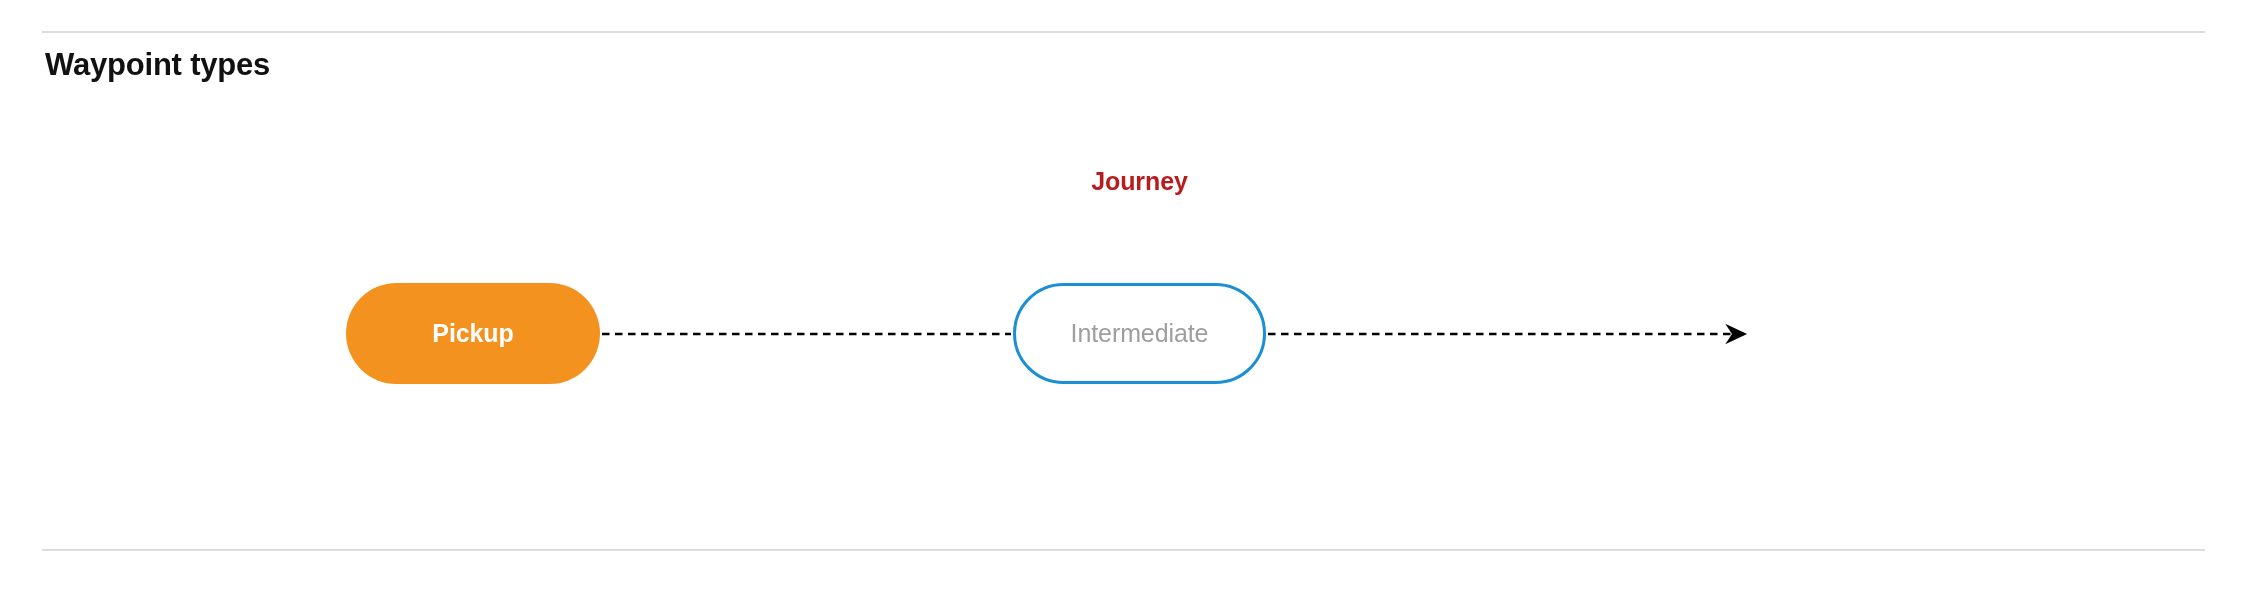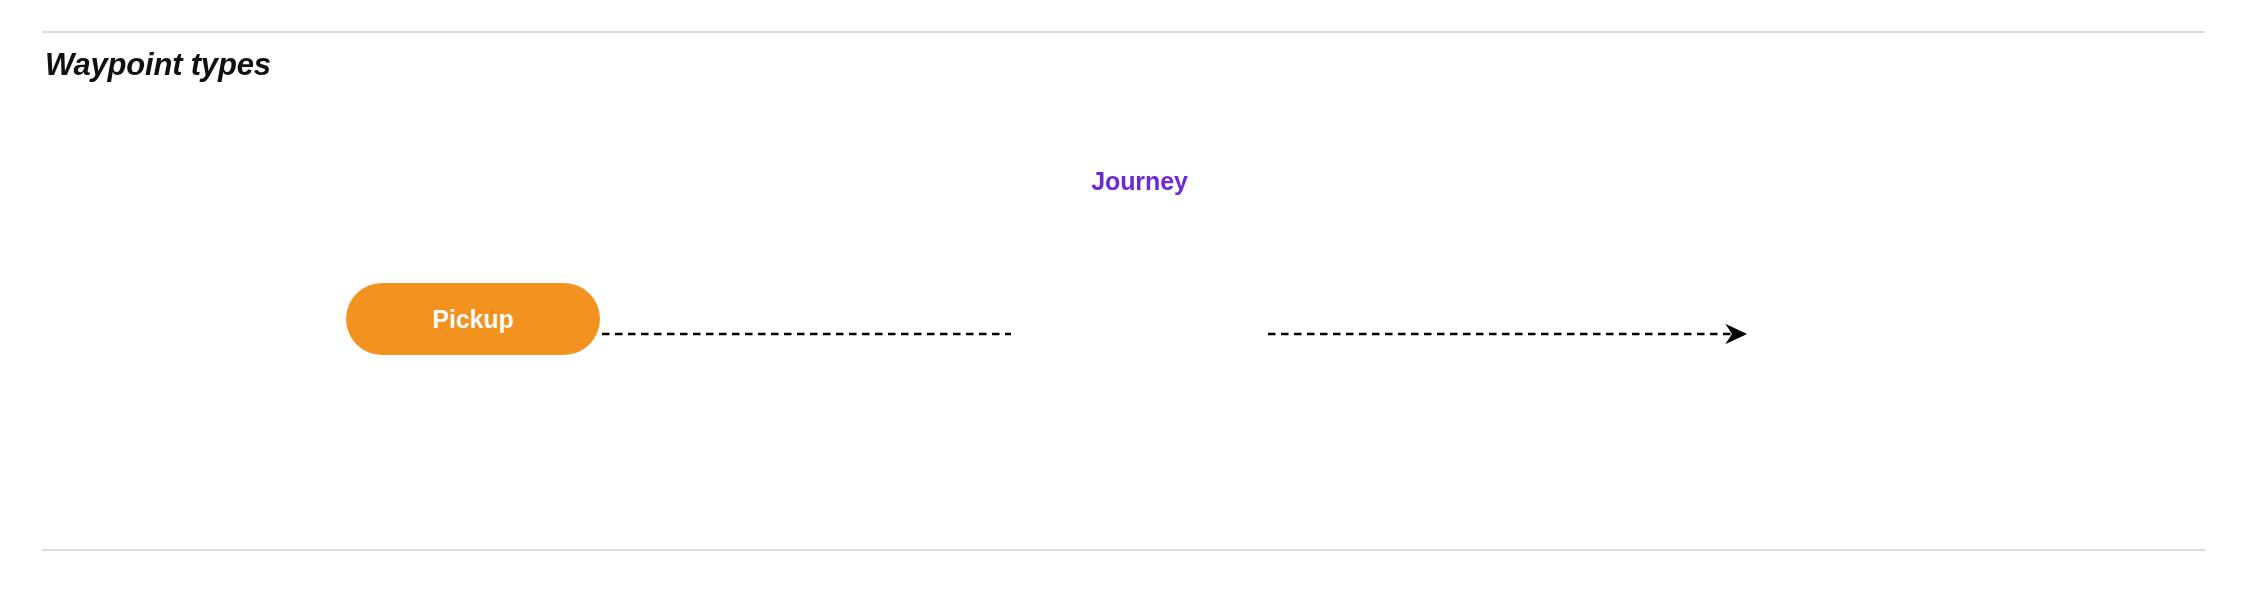--- a/index.html
+++ b/index.html
@@ -33,33 +33,32 @@
   
   .section-title {
     position: absolute;
     left: 45px;
     top: 47px;
     font-size: 31px;
     font-weight: bold;
     color: #111111;
     letter-spacing: -0.2px;
     white-space: nowrap;
-    font-style: italic;
   }
 
   
   .group-label {
     position: absolute;
     top: 167px;
     left: 1013px;
     width: 253px;
     text-align: center;
     font-size: 25px;
     font-weight: bold;
-    color: #6d28d9;
+    color: #b91c1c;
     letter-spacing: -0.1px;
     white-space: nowrap;
   }
 
   
   .diagram {
     position: absolute;
     left: 0;
     top: 0;
     width: 2245px;
@@ -70,21 +69,21 @@
     left: 0;
     top: 0;
     width: 2245px;
     height: 592px;
     pointer-events: none;
   }
 
   
   .node {
     position: absolute;
-    height: 72px;
+    height: 101px;
     box-sizing: border-box;
     border-radius: 52px;
     display: flex;
     align-items: center;
     justify-content: center;
     font-size: 25px;
     white-space: nowrap;
     letter-spacing: -0.1px;
   }
   .node.terminal {
@@ -126,19 +125,22 @@
 
       <line x1="602" y1="334" x2="1011" y2="334" stroke="#000000" stroke-width="2.6" stroke-dasharray="7.5 5.5" stroke-linecap="butt"></line>
 
       <line x1="1268" y1="334" x2="1745" y2="334" stroke="#000000" stroke-width="2.6" stroke-dasharray="7.5 5.5" stroke-linecap="butt" marker-end="url(#arrow-head)"></line>
     </svg>
 
     <div class="node terminal" id="node-pickup">
       <span>Pickup</span>
     </div>
 
+    <div class="node intermediate" id="node-intermediate">
+      <span>Intermediate</span>
+    </div>
 
 
   </div>
 
   <div class="divider bottom"></div>
 
 </div>
 
 </body></html>

